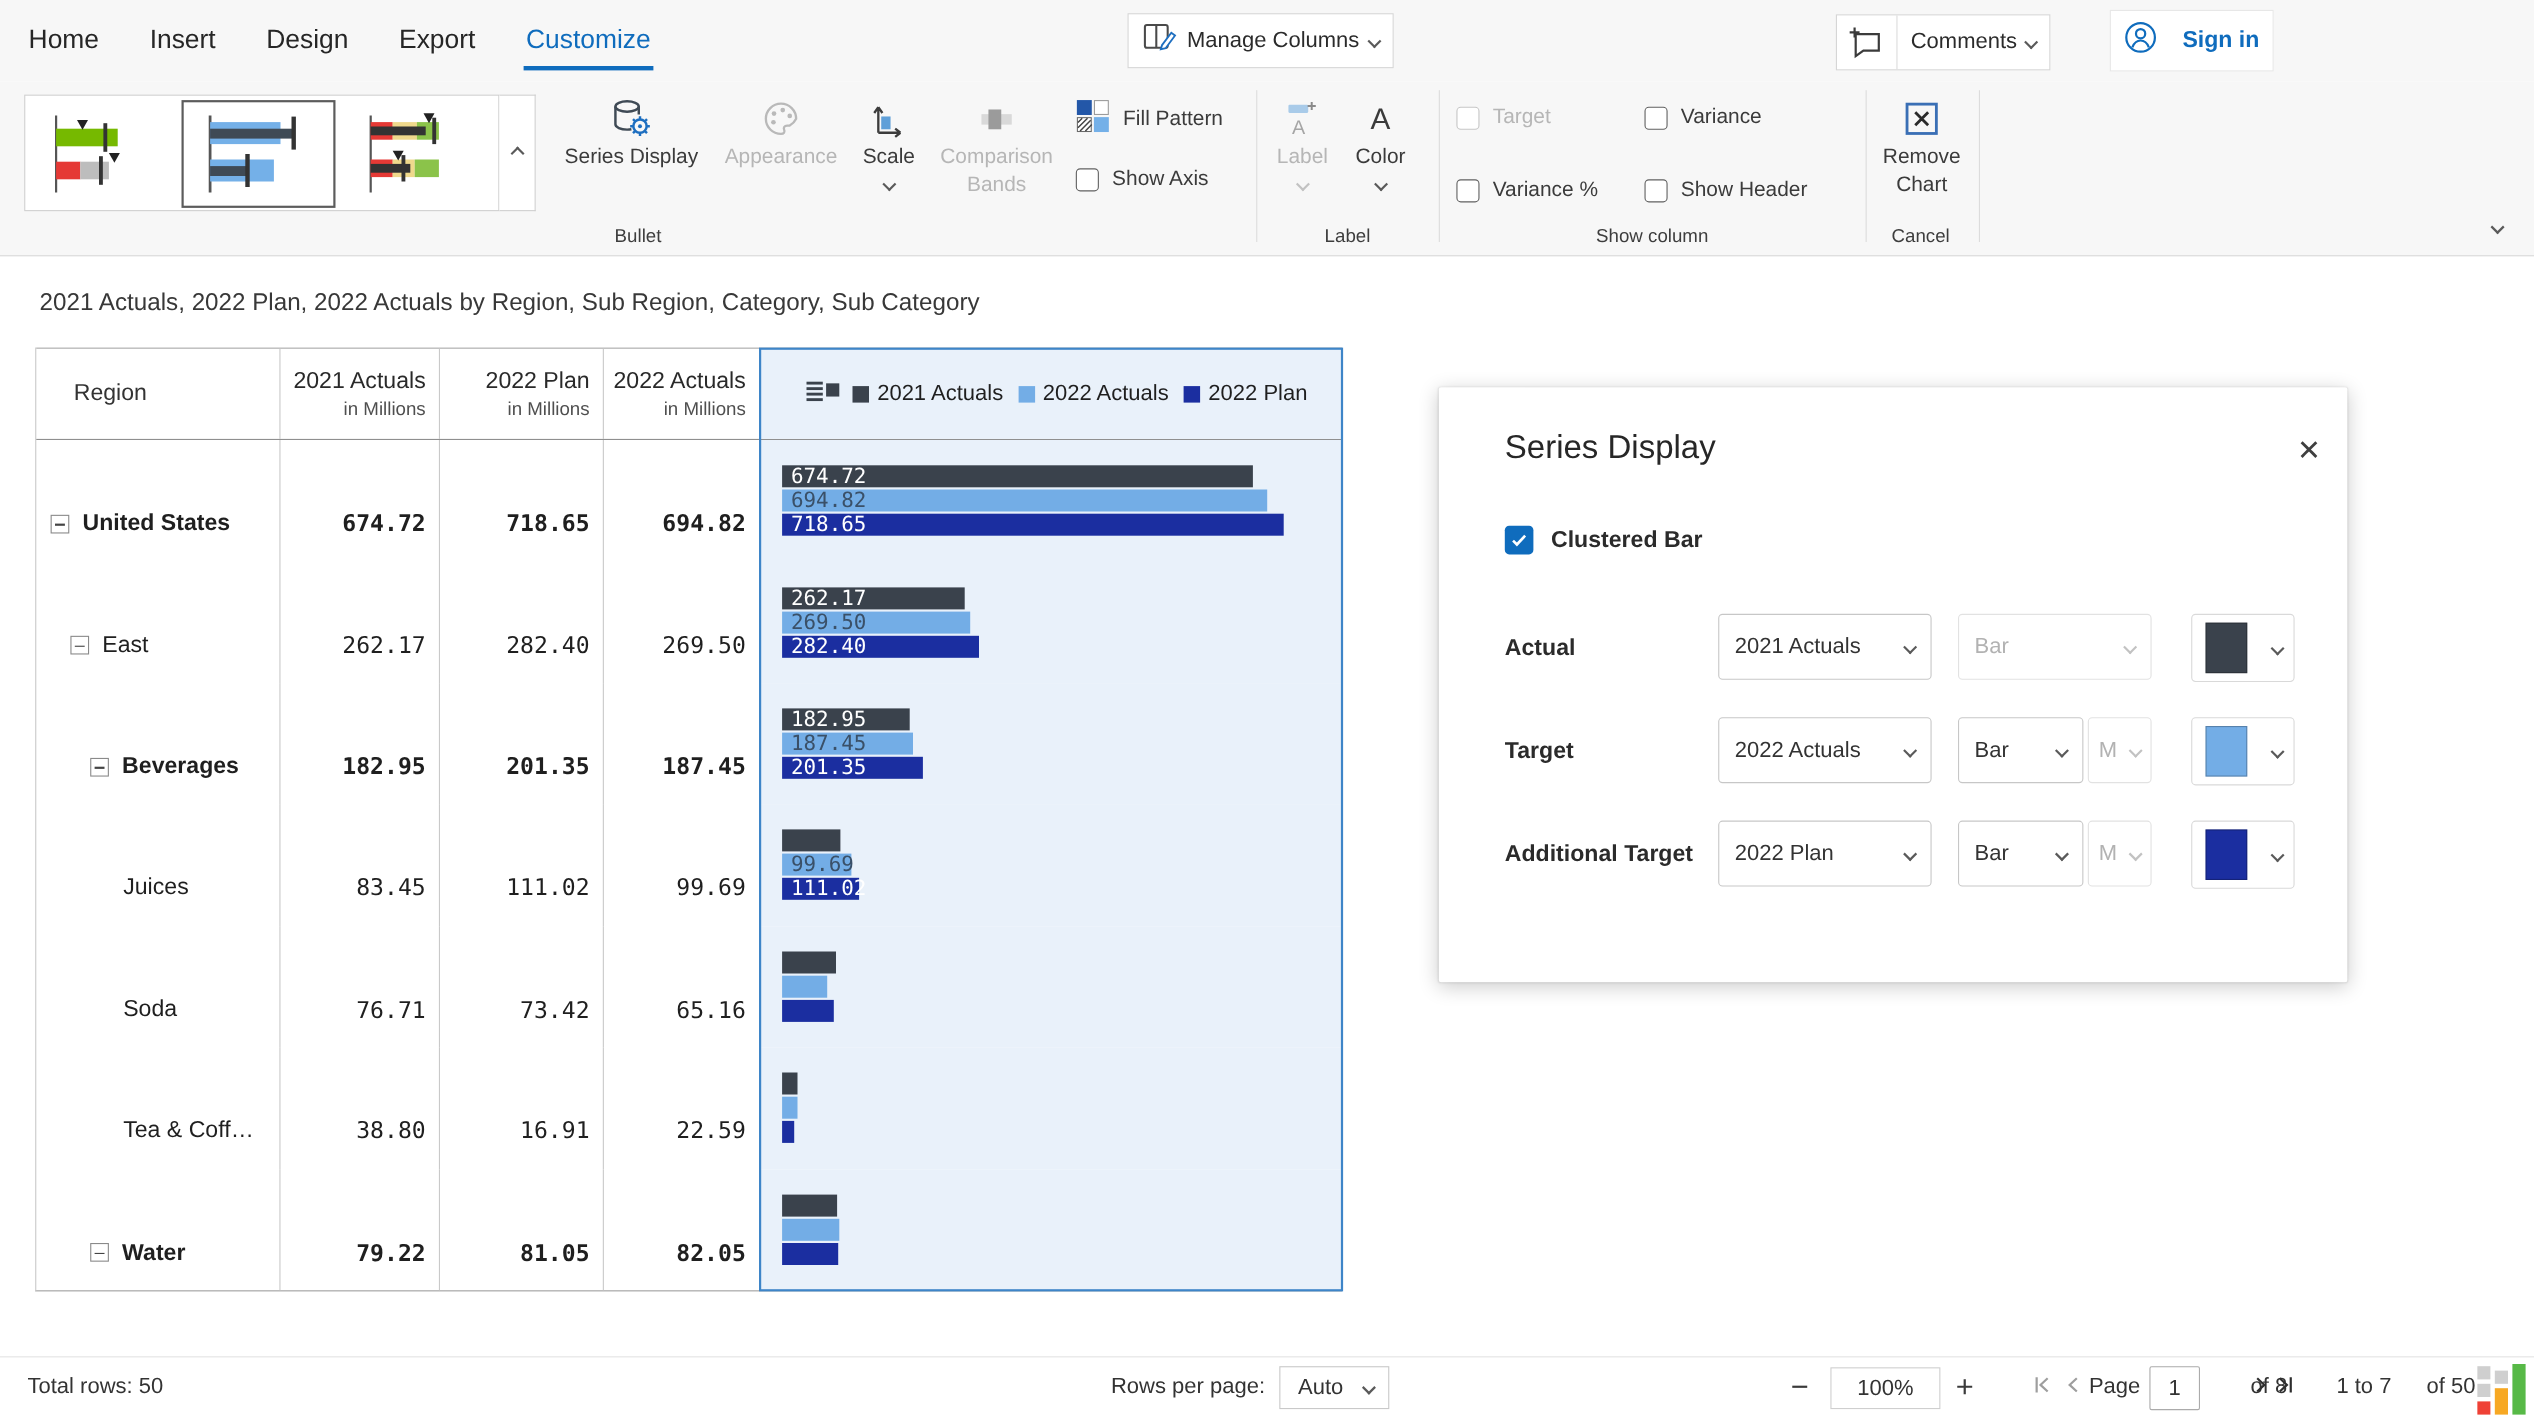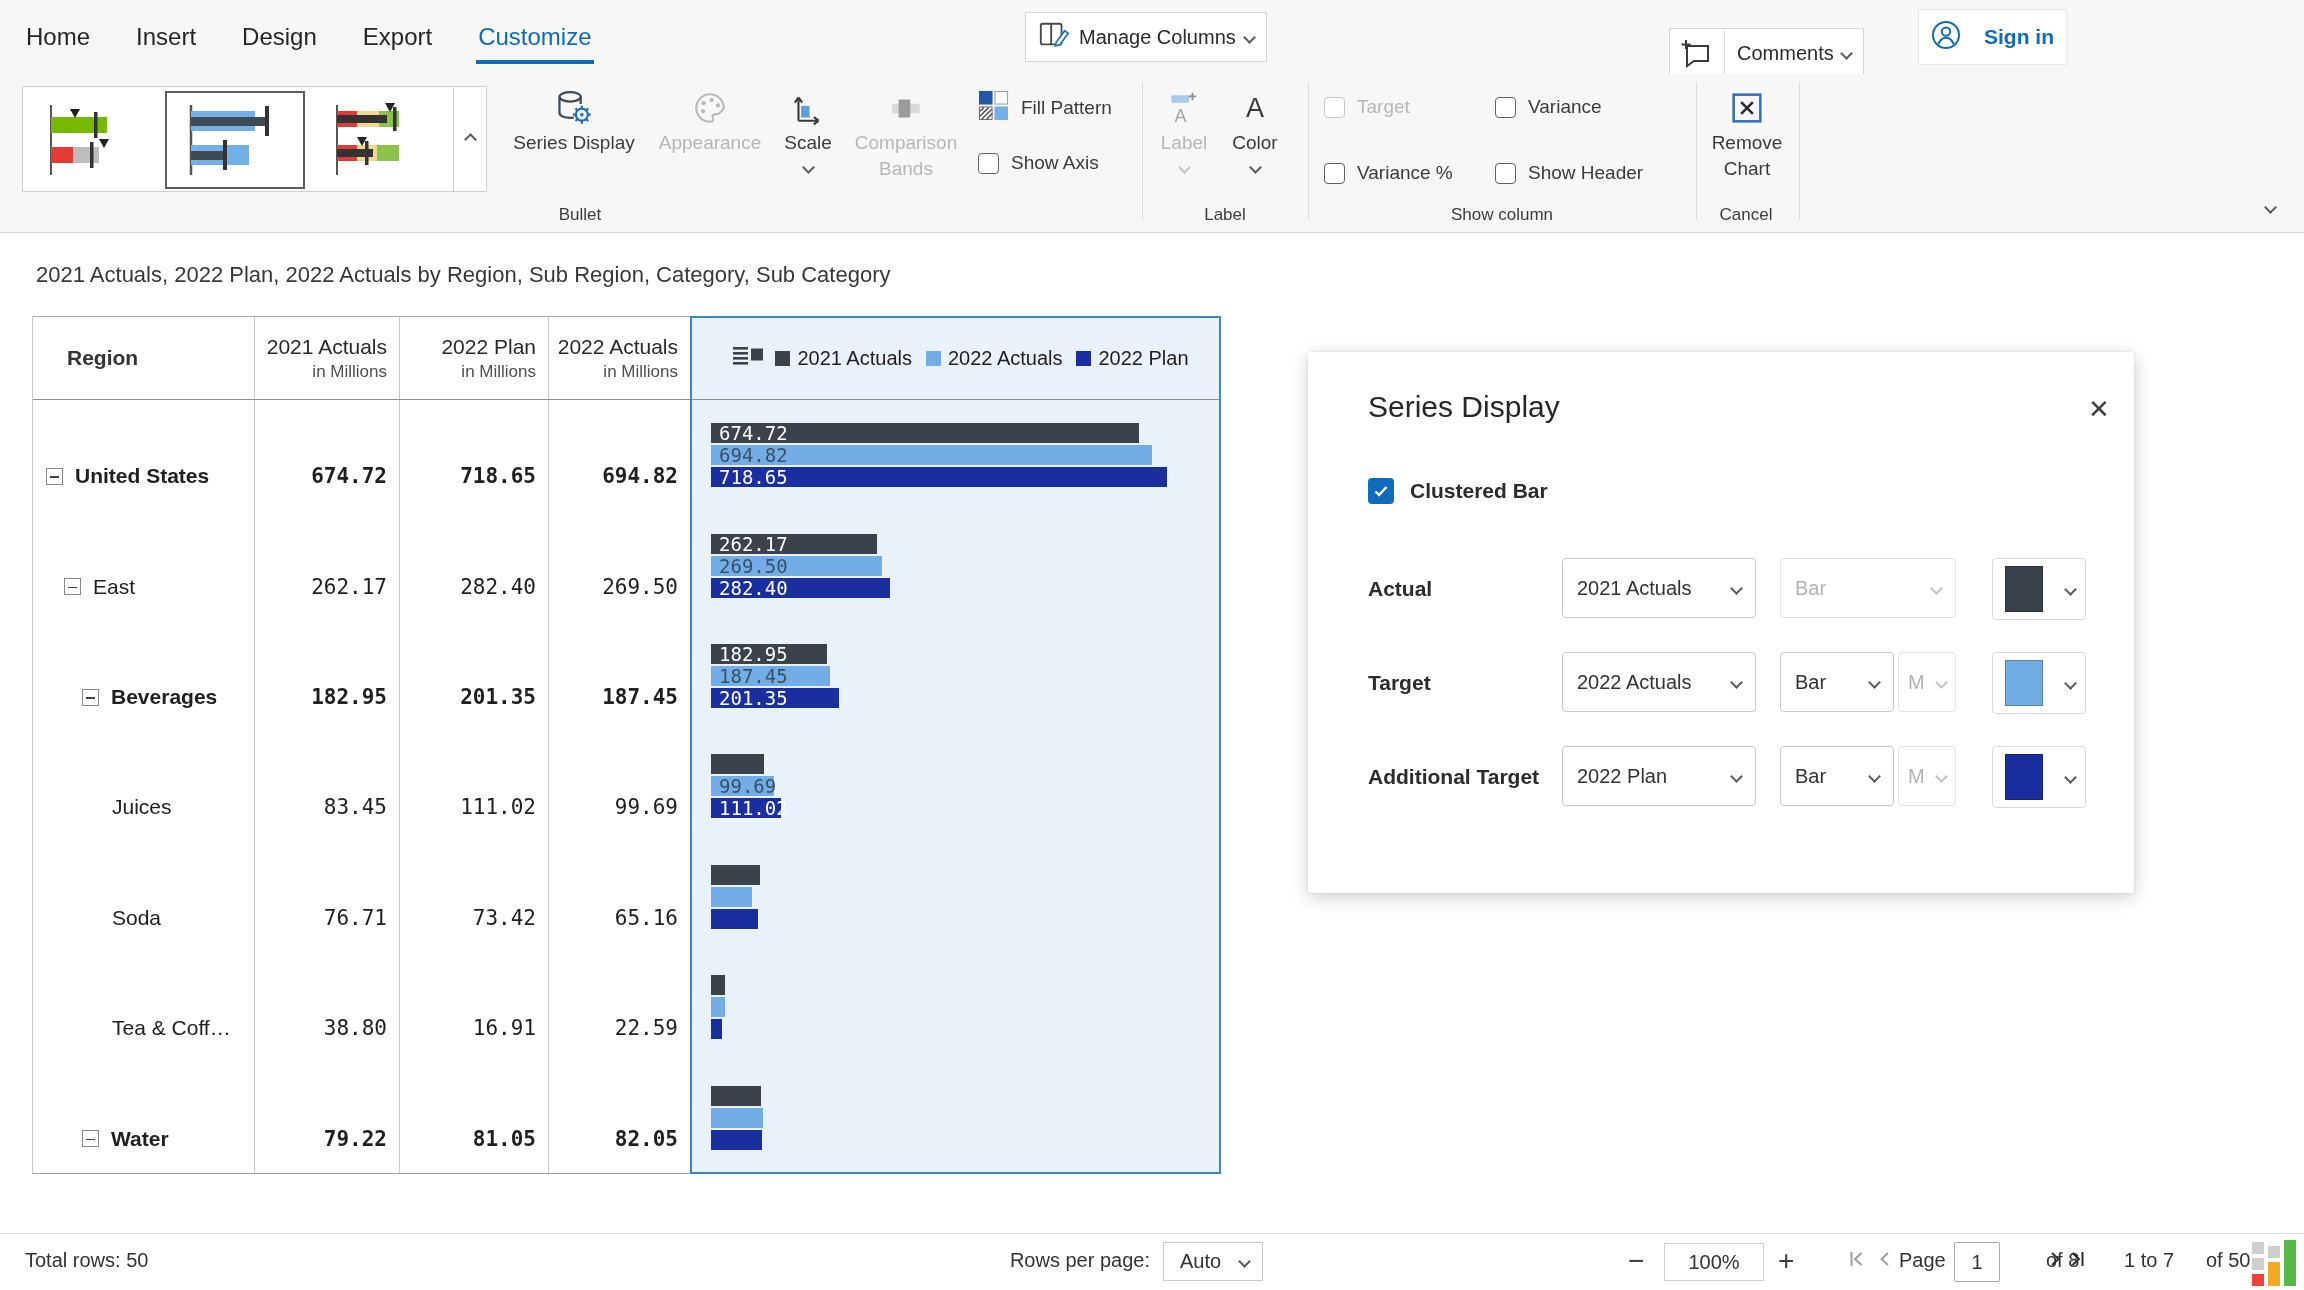--- a/index.html
+++ b/index.html
@@ -7,21 +7,21 @@
   body { position:relative; }
 
   
   .menubar { position:absolute; left:0; top:0; width:100%; height:74px; background:#f7f7f7; }
   #menu-items { display:flex; align-items:center; height:74px; padding-left:26px; gap:46px; }
   .menu-item { font-size:24px; color:#262626; cursor:pointer; position:relative; }
   .menu-item.active { color:#0f6cbd; }
   .menu-item.active::after { content:""; position:absolute; left:-2px; right:-2px; bottom:-13px; height:4px; background:#0f6cbd; }
   .topbtn { position:absolute; background:#fff; border:1px solid #d6d6d6; display:flex; align-items:center; font-size:20px; color:#2b2b2b; }
   .mc-btn { left:1025px; top:12px; height:50px; padding:0 12px; gap:9px; }
-  .cm-btn { left:1669px; top:28px; height:51px; }
+  .cm-btn { left:1669px; top:13px; height:51px; }
   .cm-icon-wrap { padding:0 10px; height:100%; display:flex; align-items:center; border-right:1px solid #dcdcdc; }
   .cm-label-wrap { padding:0 12px; display:flex; align-items:center; gap:8px; }
   .si-btn { left:1918px; top:9px; height:56px; border-color:#e7e7e7; padding:0 12px; gap:23px; }
   .si-btn span { color:#0f6cbd; font-weight:700; font-size:21px; }
 
   
   .ribbon { position:absolute; left:0; top:74px; width:100%; height:159px; background:#f7f7f7; border-bottom:1px solid #d9d9d9; }
   .gallery { position:absolute; left:22px; top:12px; width:432px; height:106px; background:#fff; border:1px solid #cfcfcf; }
   .gstrip { position:absolute; left:454px; top:12px; width:33px; height:106px; background:#fff; border:1px solid #cfcfcf; border-left:none; display:flex; align-items:center; justify-content:center; }
   .thumb { position:absolute; }
@@ -43,21 +43,21 @@
   .cbrow.dis .cb { border-color:#c6c6c6; }
   .far-chev { position:absolute; left:2266px; top:124px; }
 
   
   .report-title { position:absolute; left:36px; top:262px; font-size:22px; color:#383838; }
 
   
   .tablewrap { position:absolute; left:32px; top:316px; width:1188px; height:858px; border-left:1px solid #c9c9c9; border-bottom:1px solid #9f9f9f; }
   .thead { display:grid; grid-template-columns:222px 145px 149px 142px 530px; height:84px; border-top:1px solid #a8a8a8; border-bottom:1px solid #8f8f8f; }
   .th { border-right:1px solid #c9c9c9; display:flex; flex-direction:column; justify-content:center; }
-  .th-region { padding-left:34px; font-size:21px; color:#333;font-weight:bold; }
+  .th-region { padding-left:34px; font-size:21px; color:#333; }
   .th-num { align-items:flex-end; padding-right:12px; }
   .th-line1 { font-size:21px; color:#2a2a2a; }
   .th-line2 { font-size:17px; color:#4f4f4f; margin-top:3px; }
   .th-chart { border-right:none; background:#e9f1fa; flex-direction:row; align-items:center; padding-left:10px; gap:10px; }
   #legend-items { display:flex; align-items:center; gap:14px; }
   .lg-item { display:flex; align-items:center; }
   .lg-sq { width:15px; height:15px; margin-right:7px; flex:none; }
   .lg-tx { font-size:20px; color:#1f1f1f; white-space:nowrap; }
   .tbody { display:grid; grid-template-rows:repeat(7,1fr); height:773px; }
   .trow { display:grid; grid-template-columns:222px 145px 149px 142px 530px; position:relative; }

